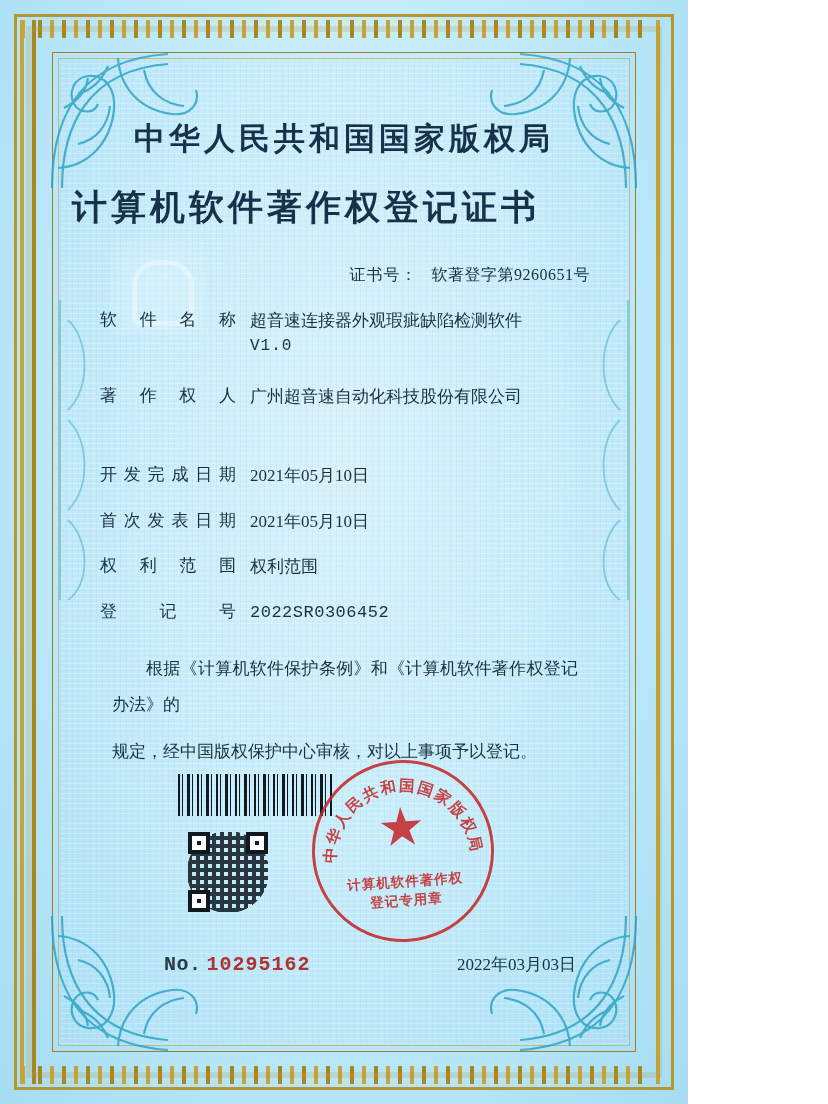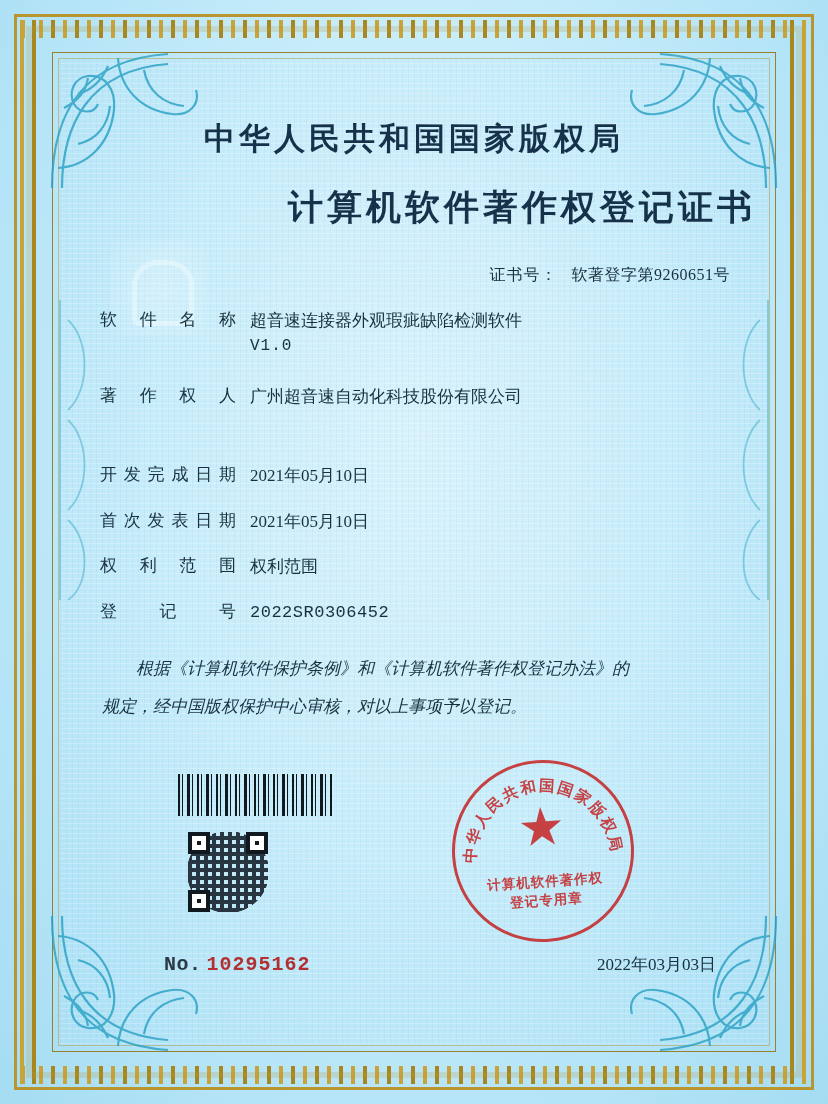--- a/index.html
+++ b/index.html
@@ -9,21 +9,21 @@
   body {
     width: 828px;
     height: 1104px;
     background: #ffffff;
     font-family: "Liberation Serif", "DejaVu Serif", serif;
     overflow: hidden;
   }
 
   .certificate {
     position: relative;
-    width: 828px;
+    width: 688px;
     height: 1104px;
     background:
       radial-gradient(ellipse at 50% 40%, #d9f2fb 0%, #c7ecfa 45%, #b4e4f7 75%, #a5dcf2 100%);
     box-sizing: border-box;
     overflow: hidden;
   }
 
   
   .border-outer {
     position: absolute;
@@ -108,21 +108,21 @@
   .title-main {
     text-align: center;
     font-size: 31px;
     font-weight: bold;
     letter-spacing: 4px;
     color: #15324a;
     margin-top: 48px;
     font-family: "Liberation Serif", "DejaVu Serif", serif;
   }
   .title-sub {
-    text-align: right;
+    text-align: left;
     font-size: 35px;
     font-weight: bold;
     letter-spacing: 4px;
     color: #15324a;
     margin-top: 24px;
   }
 
   .cert-no {
     text-align: right;
     font-size: 16px;
@@ -170,21 +170,21 @@
   .gap-big { height: 34px; }
 
   .statement {
     margin-top: 26px;
     padding: 0 26px 0 28px;
     font-size: 17px;
     color: #17313f;
     line-height: 2.1;
     text-align: justify;
   }
-  .statement p { margin: 2px; text-indent: 2em; font-style: italic; }
+  .statement p { margin: 12px; text-indent: 2em; }
 
   
   .bottom-area {
     position: absolute;
     left: 28px; right: 26px; bottom: 50px;
     height: 210px;
   }
   .barcode {
     position: absolute;
     left: 78px; top: 0px;

